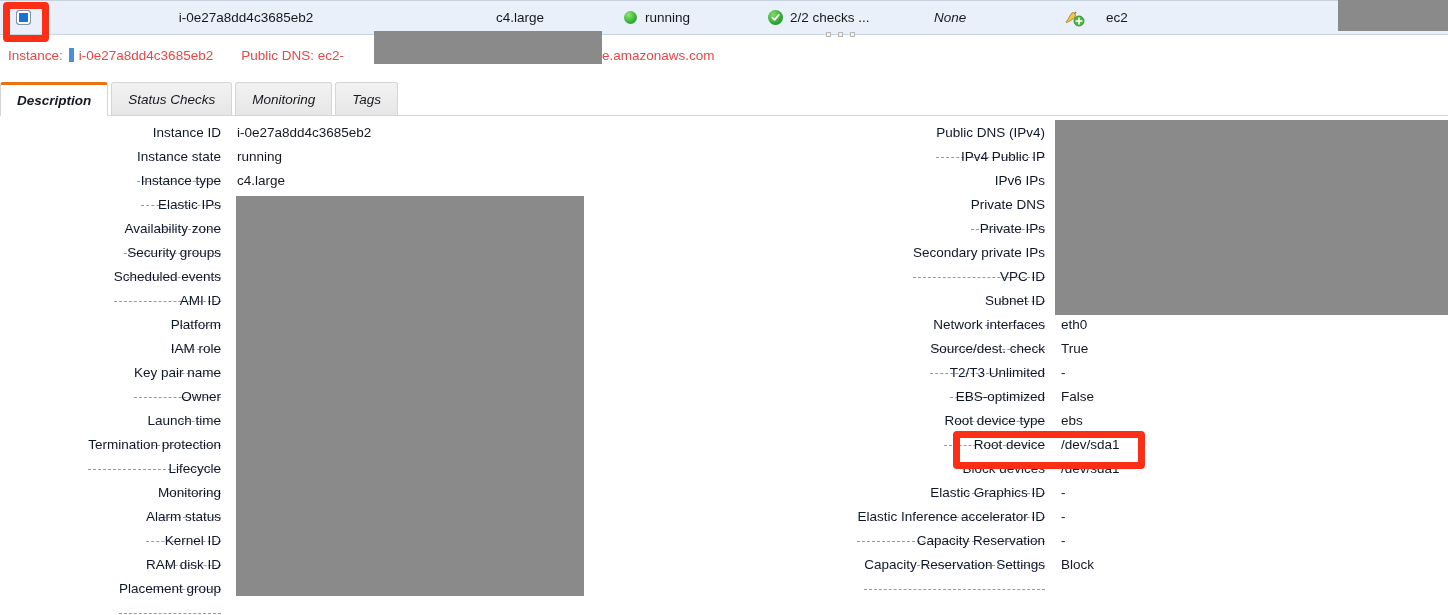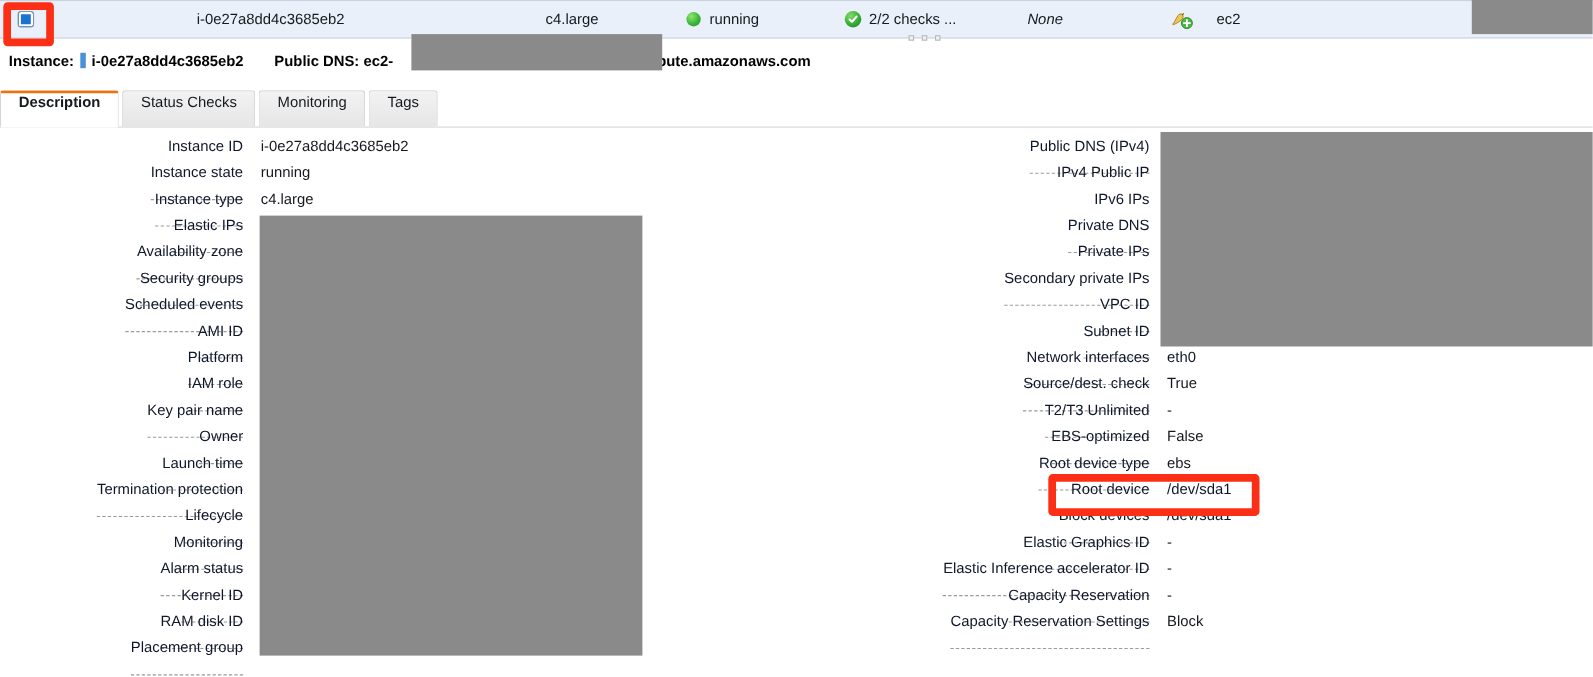--- a/index.html
+++ b/index.html
@@ -54,21 +54,21 @@
     display:inline-flex; align-items:center; justify-content:center; flex:none;
     color:#fff; font-size:10px; line-height:1;
   }
   .check-green svg { display:block; }
   .bell-icon { display:inline-block; width:24px; height:18px; position:relative; }
 
   
   .summary {
     position: absolute; left: 0; top: 36px; width: 1448px; height: 38px;
     display: flex; align-items: center;
-    font-size: 13.5px; font-weight: bold; color: #000000;
+    font-size: 13.5px; font-weight: normal; color: #ef4444;
   }
   .summary .lbl { margin-left: 8px; }
   .summary .blue-bar {
     display:inline-block; width:5px; height:14px; background:#4a90d9; margin:0 5px 0 6px;
     vertical-align: -2px;
   }
   .summary .sep { display:inline-block; width: 28px; }
   .dots-mini {
     position:absolute; left: 826px; top: 32px; display:flex; gap:7px;
   }
@@ -78,25 +78,26 @@
 
   
   .tabstrip {
     position: absolute; left: 0; top: 82px; width: 1448px; height: 34px;
   }
   .tabstrip:after {
     content:""; position:absolute; left:0; bottom:0; width:1448px; height:1px; background:#d5d5d5;
   }
   .tab {
     position: relative; float: left; height: 33px; margin-right: 3px;
-    padding: 15px 16px; display: flex; align-items: flex-end;
+    padding: 0 16px; display: flex; align-items: center;
     font-size: 13.5px; color: #16191f;
     background: linear-gradient(180deg,#f2f2f2 0%, #e6e6e6 100%);
     border: 1px solid #d5d5d5; border-bottom: none;
     border-radius: 3px 3px 0 0;
+    font-style: italic;
   }
   .tab.active {
     background: #ffffff; font-weight: bold;
     border-top: 3px solid #ec7211;
     z-index: 2; padding-top:0;
   }
   .tab.active:after {
     content:""; position:absolute; left:0; right:0; bottom:-1px; height:2px; background:#fff;
   }
 

